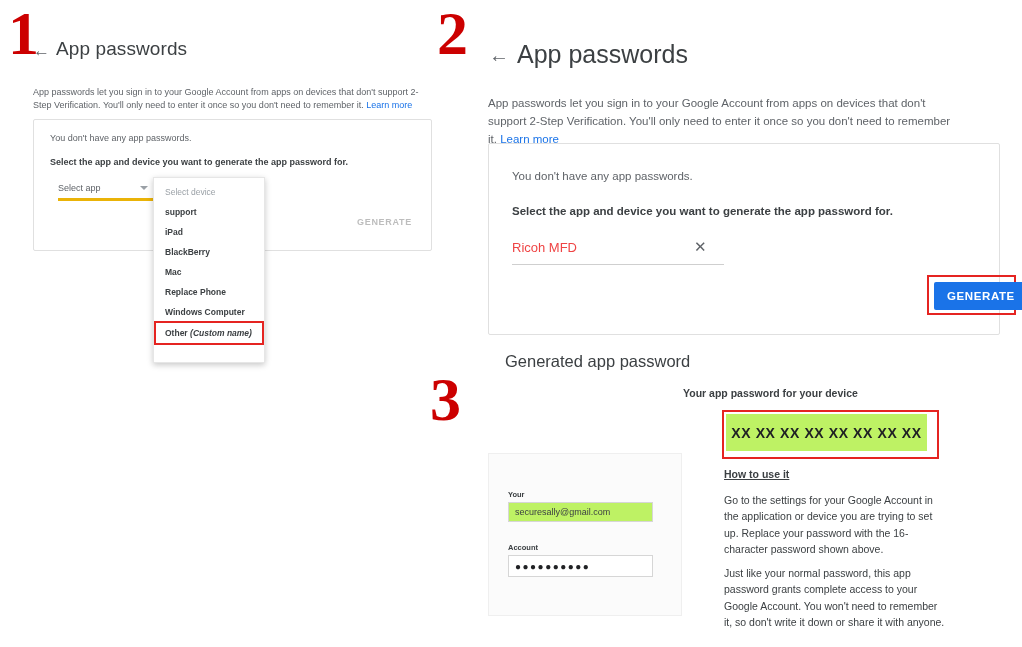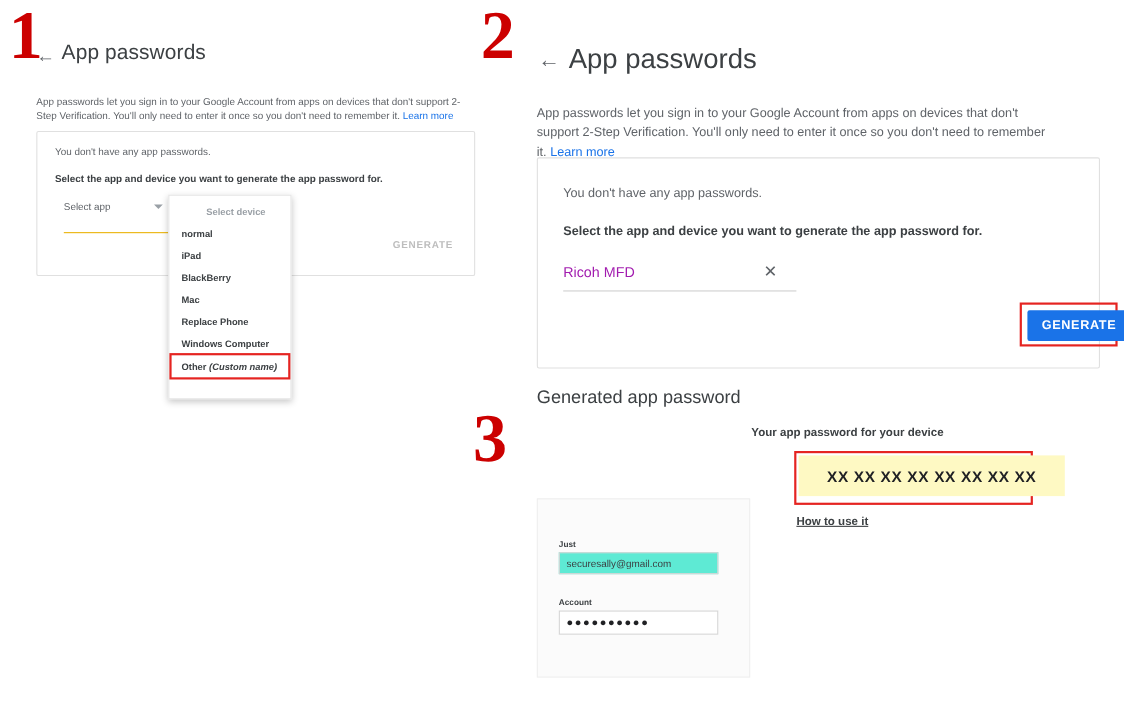--- a/index.html
+++ b/index.html
@@ -42,22 +42,22 @@
 
   #p1-card {
     left: 33px; top: 119px; width: 397px; height: 130px;
     border: 1px solid #e0e0e0; background: #fff; border-radius: 2px;
   }
   #p1-nopass { left: 50px; top: 133px; font-size: 9px; color: #5f6368; }
   #p1-select-label { left: 50px; top: 157px; font-size: 9px; font-weight: bold; color: #3c4043; }
   #p1-selectapp {
     left: 58px; top: 183px; width: 95px;
     font-size: 9px; color: #5f6368;
-    padding-bottom: 18px;
-    border-bottom: 1px solid #eab308;
+    padding-bottom: 5px;
+    border-bottom: 3px solid #eab308;
   }
   #p1-caret {
     left: 140px; top: 186px;
     width: 0; height: 0;
     border-left: 4px solid transparent;
     border-right: 4px solid transparent;
     border-top: 4px solid #9aa0a6;
   }
   #p1-generate {
     left: 357px; top: 217px;
@@ -72,21 +72,21 @@
     box-shadow: 0 2px 6px rgba(0,0,0,.22);
     padding: 4px 0 2px 0;
   }
   #p1-menu .mi {
     font-size: 8.5px;
     padding: 5px 0 5px 11px;
     color: #3c4043;
     font-weight: bold;
     white-space: nowrap;
   }
-  #p1-menu .mi.head { color: #9aa0a6; font-weight: bold; text-align: center; }
+  #p1-menu .mi.head { color: #9aa0a6; font-weight: normal; }
   #p1-menu .mi.highlight {
     outline: 2px solid #e52421;
     margin: 1px 2px 17px 2px;
     padding-left: 9px;
   }
   #p1-menu .mi .ital { font-style: italic; font-weight: bold; }
   #p2-back { left: 489px; top: 44px; font-size: 20px; color: #5f6368; }
   #p2-title {
     left: 517px; top: 40px;
     font-size: 25px; color: #3c4043; font-weight: 400;
@@ -96,21 +96,21 @@
     font-size: 11.5px; line-height: 1.55; color: #5f6368;
   }
   #p2-card {
     left: 488px; top: 143px; width: 510px; height: 190px;
     border: 1px solid #e0e0e0; background: #fff; border-radius: 2px;
   }
   #p2-nopass { left: 512px; top: 170px; font-size: 11.5px; color: #5f6368; }
   #p2-select-label { left: 512px; top: 205px; font-size: 11.5px; font-weight: bold; color: #3c4043; }
   #p2-device-input {
     left: 512px; top: 240px; width: 212px;
-    font-size: 13px; color: #a21caf;
+    font-size: 13px; color: #ef4444;
     padding-bottom: 9px;
     border-bottom: 1px solid #cfcfcf;
   }
   #p2-clear {
     left: 694px; top: 238px;
     font-size: 15px; color: #5f6368; cursor: pointer;
   }
   #p2-gen-outline {
     left: 927px; top: 275px; width: 85px; height: 36px;
     border: 2px solid #e52421;
@@ -120,34 +120,34 @@
     background: #1a73e8; color: #fff;
     font-size: 11.5px; font-weight: bold; letter-spacing: .6px;
     padding: 8px 13px;
     border: none;
     border-radius: 2px;
     font-family: "Liberation Sans", sans-serif;
   }
 
   
   #p3-title {
-    left: 488px; top: 352px;
+    left: 505px; top: 352px;
     font-size: 16.5px; color: #3c4043; font-weight: 400;
   }
   #p3-sub {
     left: 683px; top: 387px;
     font-size: 10.5px; font-weight: bold; color: #3c4043;
   }
   #p3-pass-outline {
     left: 722px; top: 410px; width: 213px; height: 45px;
     border: 2px solid #e52421;
   }
   #p3-pass {
-    left: 726px; top: 414px; width: 242px; height: 37px;
-    background: #fef9c3;
+    left: 726px; top: 414px; width: 201px; height: 37px;
+    background: #bef264;
     display: flex; align-items: center; justify-content: center;
     font-size: 14px; font-weight: bold; color: #202124;
     letter-spacing: .6px;
   }
   #p3-howto {
     left: 724px; top: 468px;
     font-size: 10.5px; font-weight: bold; color: #3c4043; text-decoration: underline;
   }
   #p3-body {
     left: 724px; top: 492px; width: 222px;
@@ -159,21 +159,21 @@
   #p3-form-card {
     left: 488px; top: 453px; width: 192px; height: 161px;
     background: #fbfbfb; border: 1px solid #efefef;
   }
   .form-label {
     font-size: 7.5px; font-weight: bold; color: #3c4043;
   }
   #p3-email-label { left: 508px; top: 490px; }
   #p3-email-box {
     left: 508px; top: 502px; width: 145px; height: 20px;
-    border: 1px solid #d6d6d6; background: #5eead4;
+    border: 1px solid #d6d6d6; background: #bef264;
     display: flex; align-items: center;
     padding-left: 6px;
     font-size: 9px; color: #3c4043;
     box-sizing: border-box;
   }
   #p3-pw-label { left: 508px; top: 543px; }
   #p3-pw-box {
     left: 508px; top: 555px; width: 145px; height: 22px;
     border: 1px solid #d6d6d6; background: #fff;
     display: flex; align-items: center;
@@ -197,21 +197,21 @@
 
 <div class="abs" id="p1-card"></div>
 <div class="abs" id="p1-nopass">You don't have any app passwords.</div>
 <div class="abs" id="p1-select-label">Select the app and device you want to generate the app password for.</div>
 <div class="abs" id="p1-selectapp">Select app</div>
 <div class="abs" id="p1-caret"></div>
 <div class="abs" id="p1-generate">GENERATE</div>
 
 <div class="abs" id="p1-menu">
   <div class="mi head">Select device</div>
-  <div class="mi">normal</div>
+  <div class="mi">support</div>
   <div class="mi">iPad</div>
   <div class="mi">BlackBerry</div>
   <div class="mi">Mac</div>
   <div class="mi">Replace Phone</div>
   <div class="mi">Windows Computer</div>
   <div class="mi highlight">
     <span>Other</span>
     <span class="ital">(Custom name)</span>
   </div>
 </div>
@@ -230,19 +230,21 @@
 <div class="abs" id="p2-gen-outline"></div>
 <button class="abs" id="p2-generate">GENERATE</button>
 
 <div class="abs" id="p3-title">Generated app password</div>
 <div class="abs" id="p3-sub">Your app password for your device</div>
 <div class="abs" id="p3-pass-outline"></div>
 <div class="abs" id="p3-pass">XX XX XX XX  XX XX  XX XX</div>
 
 <div class="abs" id="p3-howto">How to use it</div>
 <div class="abs" id="p3-body">
+  <p>Go to the settings for your Google Account in the application or device you are trying to set up. Replace your password with the 16-character password shown above.</p>
+  <p>Just like your normal password, this app password grants complete access to your Google Account. You won't need to remember it, so don't write it down or share it with anyone.</p>
 </div>
 
 <div class="abs" id="p3-form-card"></div>
-<div class="abs form-label" id="p3-email-label">Just</div>
+<div class="abs form-label" id="p3-email-label">Your</div>
 <div class="abs" id="p3-email-box">securesally@gmail.com</div>
 <div class="abs form-label" id="p3-pw-label">Account</div>
 <div class="abs" id="p3-pw-box">●●●●●●●●●●</div>
 
 </body></html>

